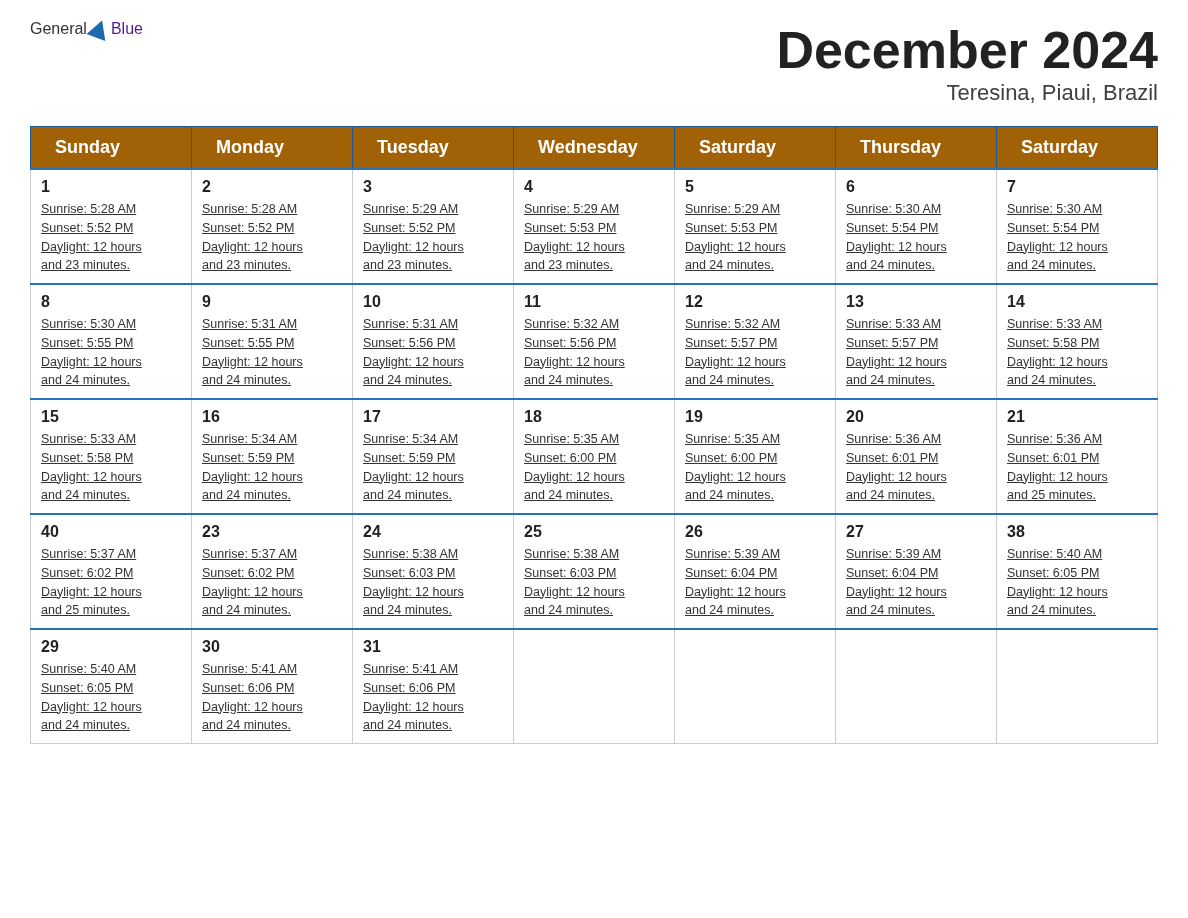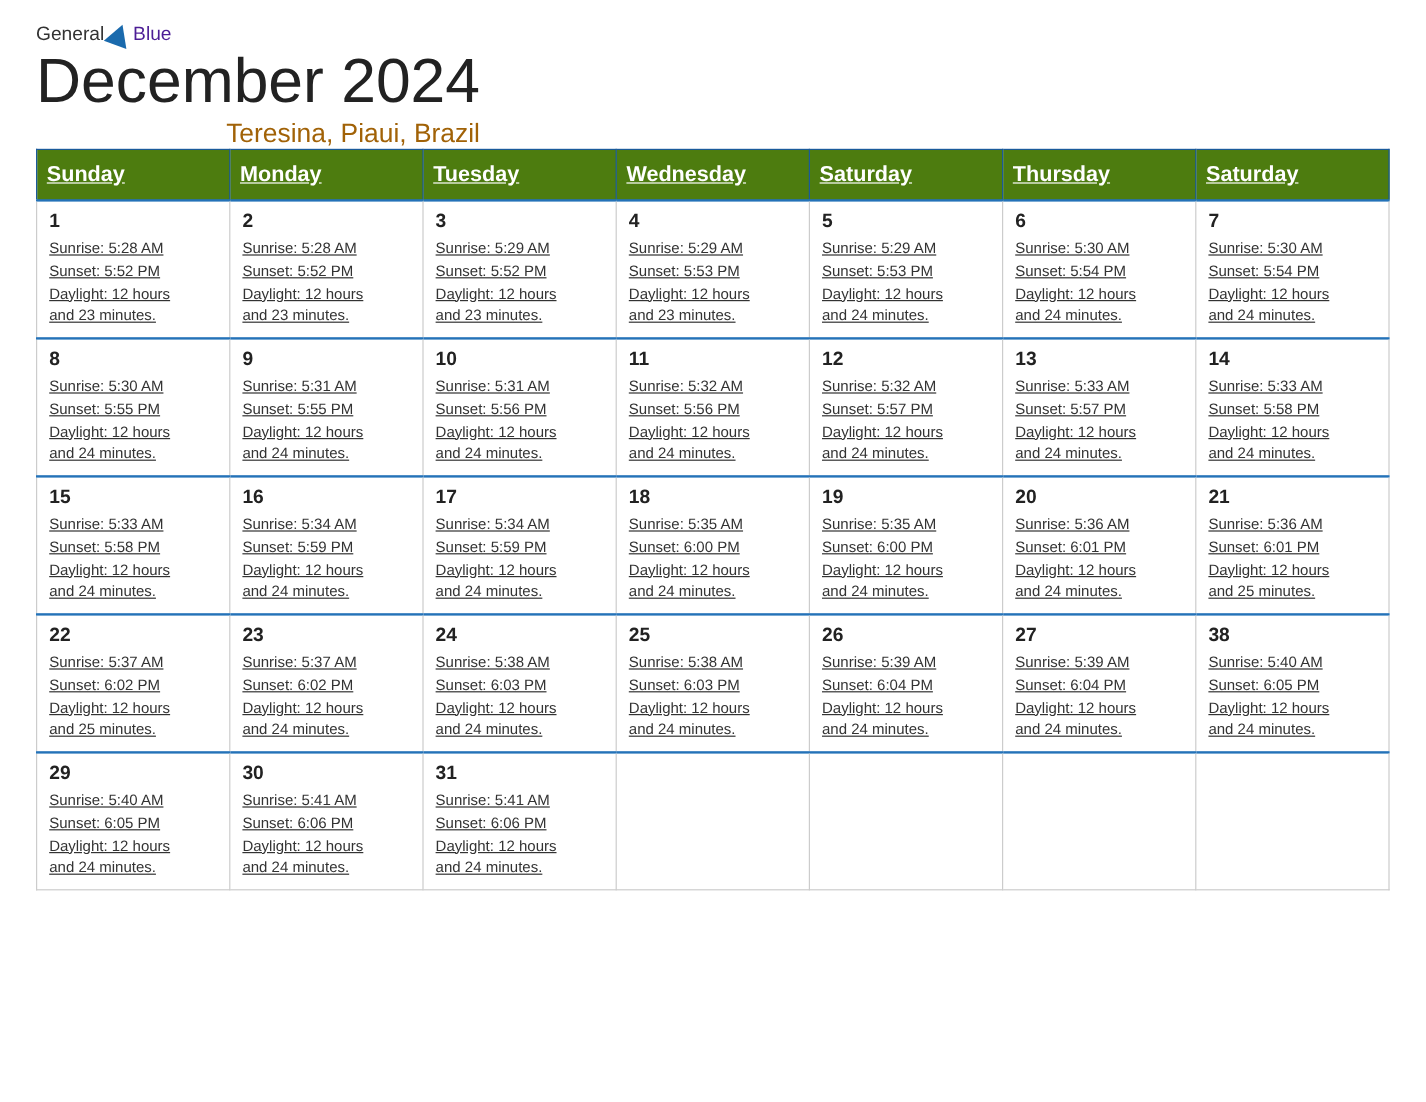--- a/index.html
+++ b/index.html
@@ -7,58 +7,57 @@
       font-family: Arial, sans-serif;
       background: #fff;
       width: 1188px;
       min-height: 918px;
       padding: 20px 30px;
     }
     .header-section {
       display: flex;
       justify-content: space-between;
       align-items: flex-start;
-      flex-direction: column;
+      margin-bottom: 20px;
     }
     .logo-area {
       display: flex;
       flex-direction: column;
     }
     .logo-general {
       color: #333;
     }
     .logo-blue {
       color: #4c1d95;
     }
     .title-area {
       text-align: right;
     }
     .month-title {
       font-size: 52px;
-      font-weight: normal;
+      font-weight: bold;
       color: #222;
     }
     .location-title {
       font-size: 22px;
-      color: #a16207;
+      color: #404040;
     }
     .calendar-table {
       width: 100%;
       border-collapse: collapse;
       table-layout: fixed;
     }
     .calendar-table th {
-      background-color: #4d7c0f;
+      background-color: #a16207;
       color: #fff;
       font-size: 18px;
       font-weight: bold;
-      padding: 10px 8px;
+      padding: 10px 24px;
       text-align: left;
       border: 1px solid #1a5a9a;
-      text-decoration: underline;
     }
     .calendar-table td {
       vertical-align: top;
       padding: 8px 10px;
       border: 1px solid #ccc;
       border-top: 2px solid #2472b8;
       font-size: 13px;
       color: #333;
       min-height: 90px;
       height: 110px;
@@ -315,21 +314,21 @@
         <div class="day-info">
           Sunrise: 5:36 AM<br>
           Sunset: 6:01 PM<br>
           Daylight: 12 hours<br>
           and 25 minutes.
         </div>
       </td>
       </tr>
       <tr>
         <td>
-        <span class="day-number">22</span>
+        <span class="day-number">40</span>
         <div class="day-info">
           Sunrise: 5:37 AM<br>
           Sunset: 6:02 PM<br>
           Daylight: 12 hours<br>
           and 25 minutes.
         </div>
       </td>
         <td>
         <span class="day-number">23</span>
         <div class="day-info">

